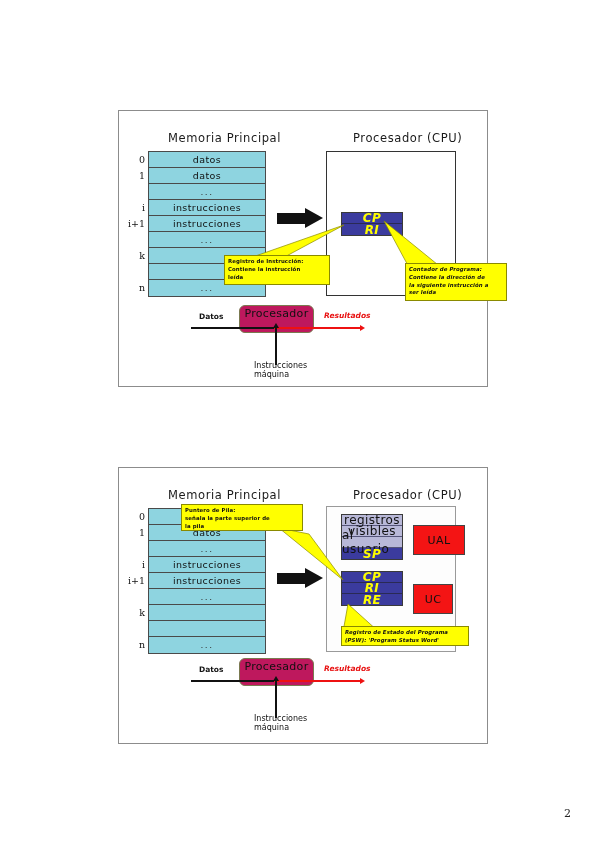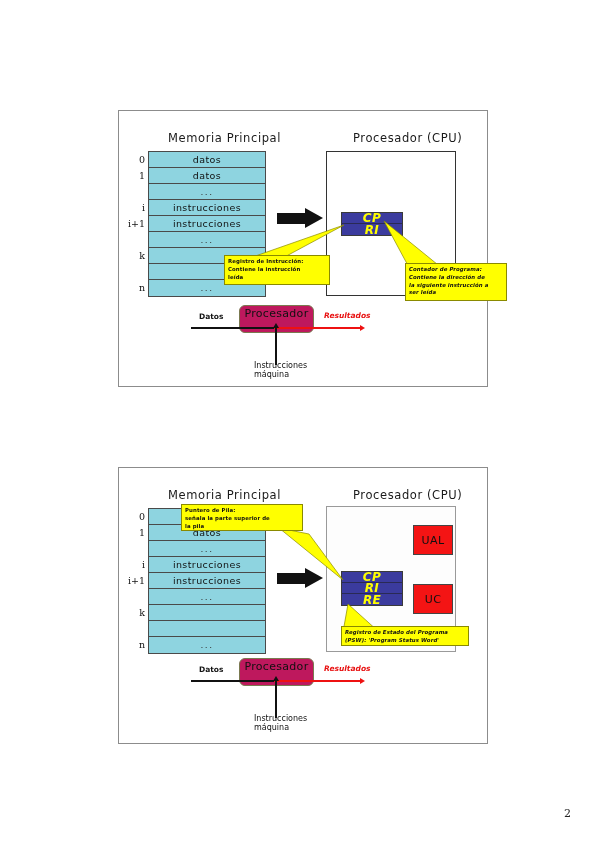--- a/index.html
+++ b/index.html
@@ -357,28 +357,34 @@
       </div>
     </div>
 
     <div class="big-arrow" style="left:158px; top:100px;">
       <div class="shaft"></div>
       <div class="head"></div>
     </div>
 
     <div class="cpu-box shaded" style="left:207px; top:38px; width:130px; height:146px;"></div>
 
+    <div class="reg-stack" style="left:222px; top:46px; width:62px;">
+      <div class="reg-cell light">registros</div>
+      <div class="reg-cell light">visibles</div>
+      <div class="reg-cell light">al usuario</div>
+      <div class="reg-cell dark">SP</div>
+    </div>
 
     <div class="reg-stack" style="left:222px; top:103px; width:62px;">
       <div class="reg-cell dark">CP</div>
       <div class="reg-cell dark">RI</div>
       <div class="reg-cell dark">RE</div>
     </div>
 
-    <div class="red-unit" style="left:294px; top:57px; width:40px; height:30px;">UAL</div>
+    <div class="red-unit" style="left:294px; top:57px; width:52px; height:30px;">UAL</div>
     <div class="red-unit" style="left:294px; top:116px; width:40px; height:30px;">UC</div>
 
     <svg style="position:absolute; left:60px; top:36px; width:200px; height:90px; overflow:visible; z-index:5;">
       <polygon points="100,24 164,76 130,30" fill="#ffff00" stroke="#8a8a00" stroke-width="0.7"></polygon>
     </svg>
     <div class="callout" style="left:62px; top:36px; width:122px; height:27px; z-index:6;">
       <div>Puntero de Pila:</div>
       <div>señala la parte superior de</div>
       <div>la pila</div>
     </div>

